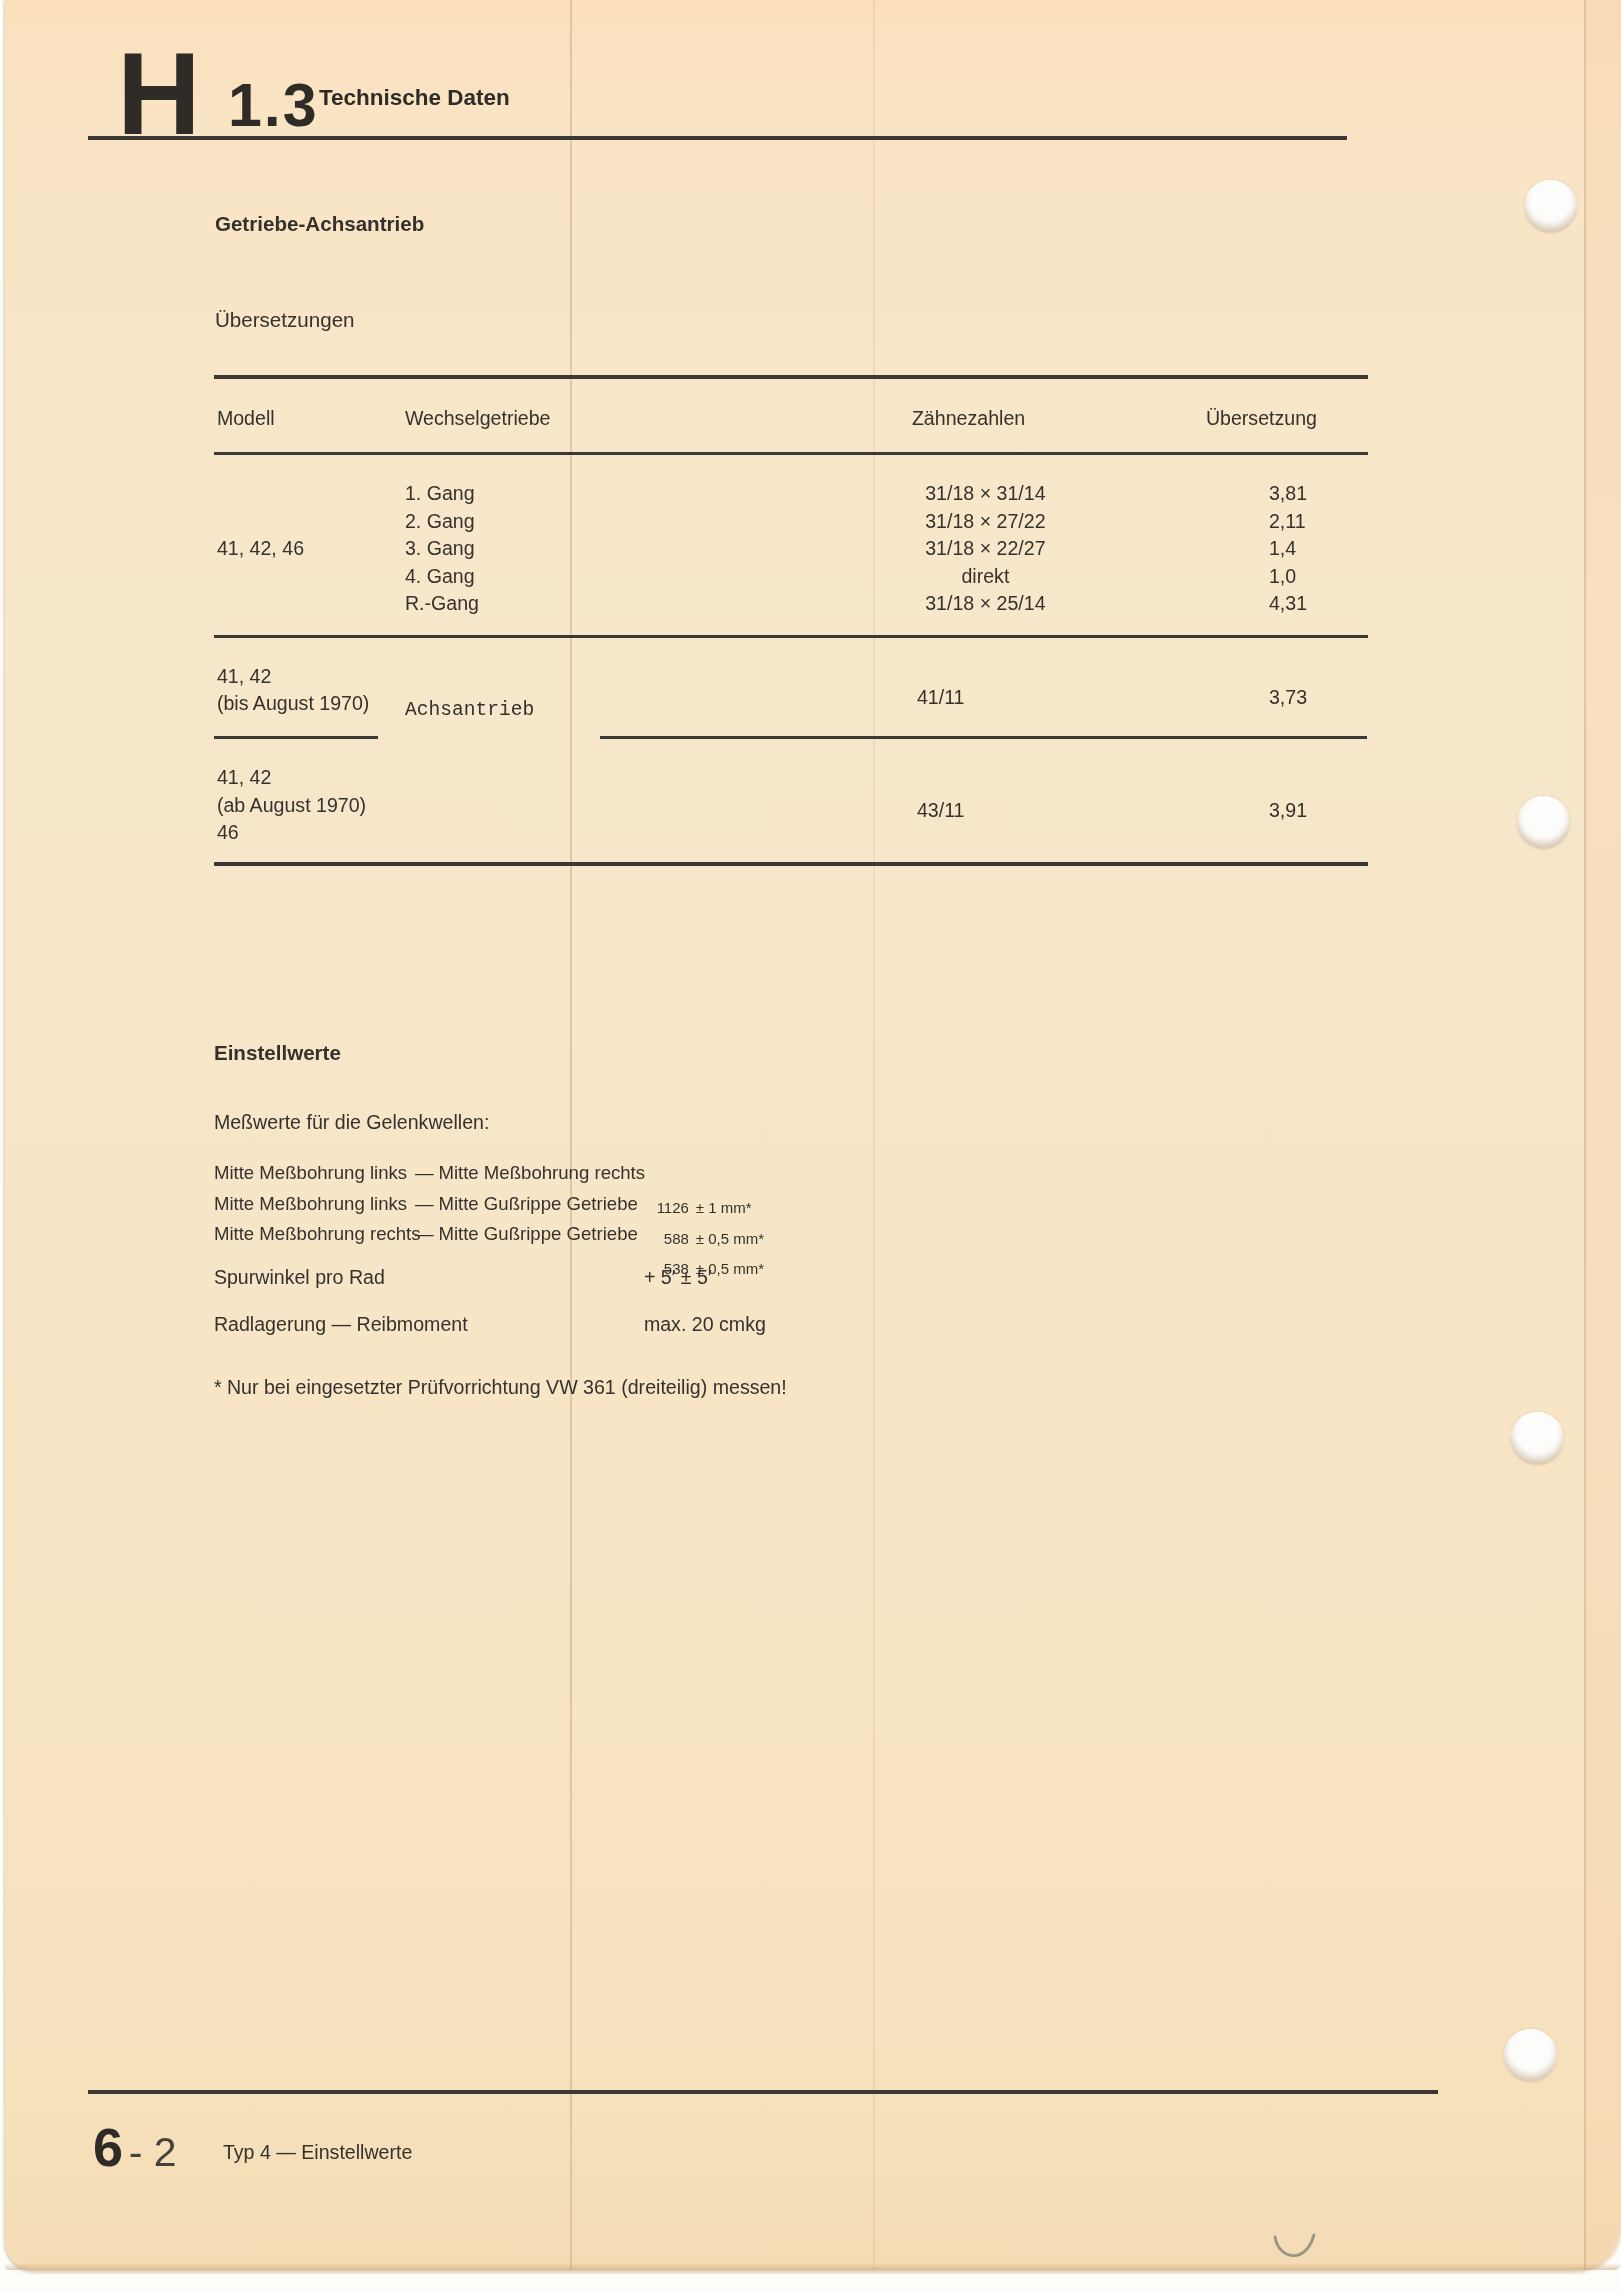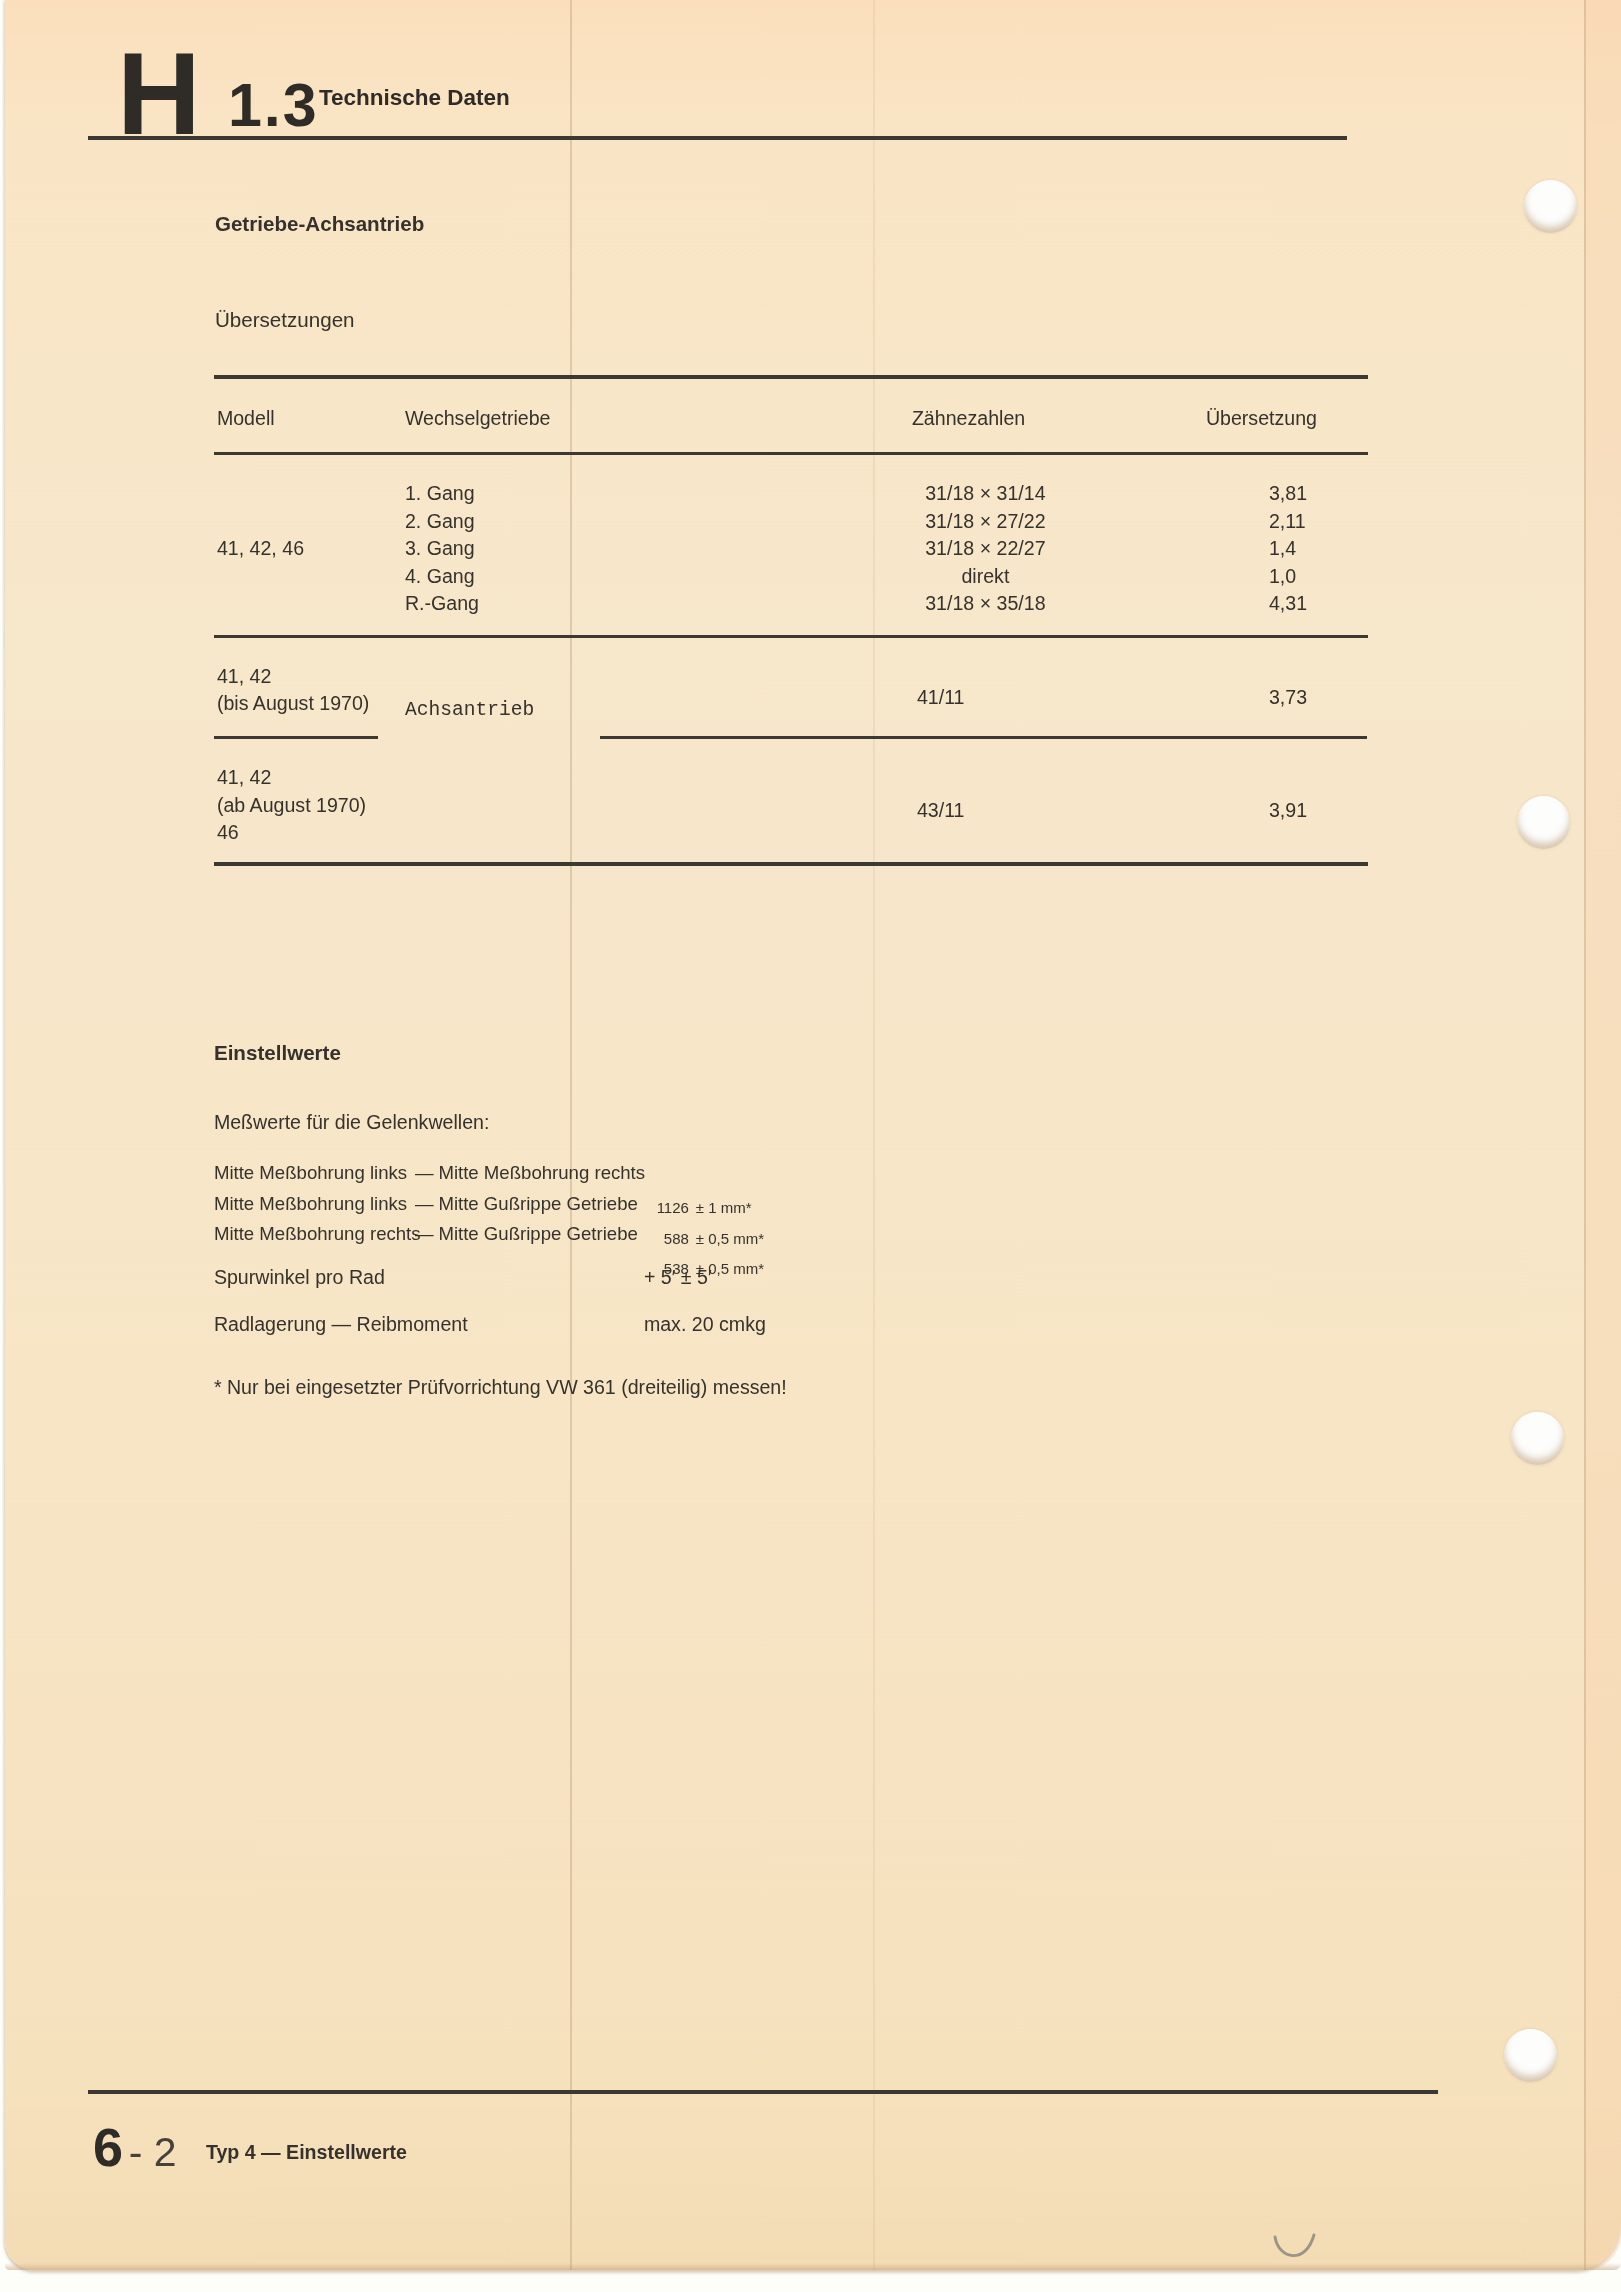--- a/index.html
+++ b/index.html
@@ -83,21 +83,21 @@
   .spur-value{left:639px;top:1266px;font-size:19.6px;}
   .rad-label{left:209px;top:1313px;font-size:19.6px;}
   .rad-value{left:639px;top:1313px;font-size:19.6px;}
   .footnote{left:209px;top:1376px;font-size:19.6px;}
 
   
   .f-rule{left:83px;top:2090px;width:1350px;height:3.9px;}
   .f-num{left:88px;top:2115px;}
   .f-num .major{font-size:54px;font-weight:700;color:#2f2c28;}
   .f-num .minor{font-size:41px;font-weight:400;margin-left:5.9px;color:#45413b;}
-  .f-caption{left:201px;top:2141px;font-size:19.6px;font-weight:700;}
+  .f-caption{left:218px;top:2141px;font-size:19.6px;font-weight:400;}
 
   .pen-mark{position:absolute;left:1266px;top:2233px;}
 </style>
 </head>
 <body>
 
 <div class="page">
 
   <div class="abs crease-main"></div>
   <div class="abs crease-soft"></div>
@@ -139,21 +139,21 @@
 
   <div class="abs fs20 col-gang g2">3. Gang</div>
   <div class="abs fs20 col-zaehne zc g2">31/18 × 22/27</div>
   <div class="abs fs20 col-ratio g2">1,4</div>
 
   <div class="abs fs20 col-gang g3">4. Gang</div>
   <div class="abs fs20 col-zaehne zc center g3">direkt</div>
   <div class="abs fs20 col-ratio g3">1,0</div>
 
   <div class="abs fs20 col-gang g4">R.-Gang</div>
-  <div class="abs fs20 col-zaehne zc g4">31/18 × 35/18</div>
+  <div class="abs fs20 col-zaehne zc g4">31/18 × 25/14</div>
   <div class="abs fs20 col-ratio g4">4,31</div>
 
   <div class="rule t-mid1"></div>
 
   <div class="abs fs20 col-modell a1-m1">41, 42</div>
   <div class="abs fs20 col-modell a1-m2">(bis August 1970)</div>
   <div class="abs fs20 a1-z" style="left:912px;">41/11</div>
   <div class="abs fs20 col-ratio a1-r">3,73</div>
 
   <div class="rule t-p-left"></div>

